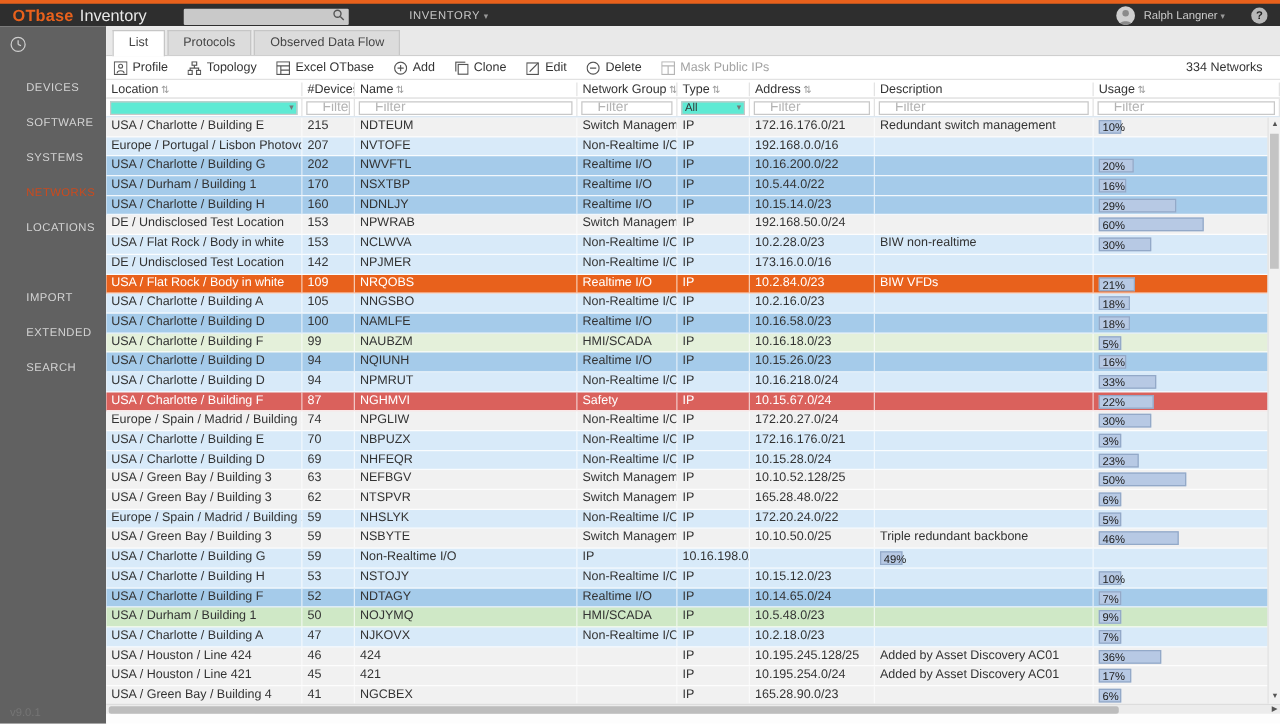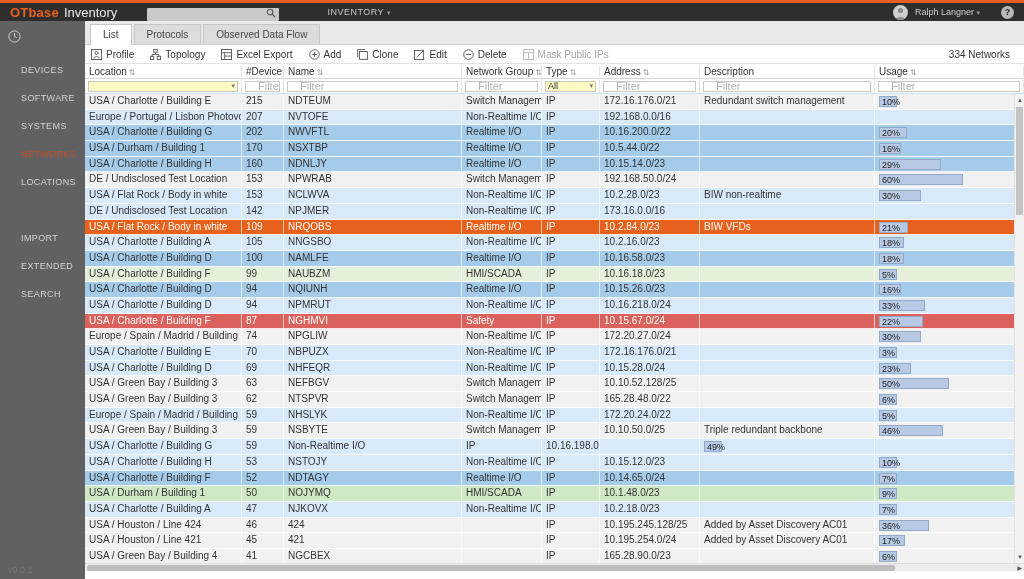--- a/index.html
+++ b/index.html
@@ -44,21 +44,21 @@
 
   
   .grid { display:grid; grid-template-columns:157px 42px 178px 80px 58px 100px 175px 1fr; }
   .thead { height:16px; align-items:center; border-top:1px solid #e2e2e2; border-bottom:1px solid #d6d6d6; background:#fff; }
   .th { font-size:10px; color:#333; padding-left:4px; white-space:nowrap; overflow:hidden; border-right:1px solid #e3e3e3; cursor:pointer; }
   .sort { color:#999; font-size:8px; margin-left:2px; }
   .tfilter { height:15px; background:#fff; border-bottom:1px solid #cfe0ee; align-items:center; }
   .fc { padding:0 3px; border-right:1px solid #e3e3e3; height:100%; display:flex; align-items:center; }
   .fc input { width:100%; height:11px; border:1px solid #c8c8c8; font-size:11px; padding-left:12px; color:#333; font-family:"Liberation Sans",sans-serif; }
   .fc input::placeholder { color:#b3b3b3; }
-  .combo { width:100%; height:11px; border:1px solid #c8c8c8; background:#fef9c3; display:flex; align-items:center; justify-content:space-between; font-size:9px; color:#333; padding:0 2px; cursor:pointer; }
+  .combo { width:100%; height:11px; border:1px solid #c8c8c8; background:#5eead4; display:flex; align-items:center; justify-content:space-between; font-size:9px; color:#333; padding:0 2px; cursor:pointer; }
   .rows { height:469px; overflow:hidden; }
   .row { height:15.7px; line-height:14.7px; cursor:pointer; border-bottom:1px solid rgba(255,255,255,.85); }
   .td { font-size:10px; color:#333; padding-left:4px; white-space:nowrap; overflow:hidden; border-right:1px solid rgba(255,255,255,.65); }
   .row-white      { background:#f1f1f1; }
   .row-lightblue  { background:#d8eaf9; }
   .row-blue       { background:#a5cbea; }
   .row-palegreen  { background:#e4f0da; }
   .row-green      { background:#cfe8c6; }
   .row-orange     { background:#e8611c; }
   .row-orange .td { color:#fff; }
@@ -158,21 +158,21 @@
           </span>
           <span>Topology</span>
         </div>
         <div class="tbtn">
           <span>
             <svg width="11" height="11" viewBox="0 0 12 12" fill="none" stroke="#555" stroke-width="1">
               <rect x="0.5" y="0.5" width="11" height="11"></rect>
               <path d="M0.5 4 H11.5 M4 4 V11.5 M4 7.7 H11.5"></path>
             </svg>
           </span>
-          <span>Excel Export</span>
+          <span>Excel OTbase</span>
         </div>
         <div class="tbtn">
           <span>
             <svg width="11" height="11" viewBox="0 0 12 12" fill="none" stroke="#555" stroke-width="1">
               <circle cx="6" cy="6" r="5.2"></circle>
               <path d="M6 3.3 V8.7 M3.3 6 H8.7"></path>
             </svg>
           </span>
           <span>Add</span>
         </div>
@@ -506,21 +506,21 @@
           <div class="td">10.14.65.0/24</div>
           <div class="td"></div>
           <div class="td"><span class="bar" style="width: 18px;">7%</span></div>
         </div>
         <div class="grid row row-green">
           <div class="td">USA / Durham / Building 1</div>
           <div class="td">50</div>
           <div class="td">NOJYMQ</div>
           <div class="td">HMI/SCADA</div>
           <div class="td">IP</div>
-          <div class="td">10.1.48.0/23</div>
+          <div class="td">10.5.48.0/23</div>
           <div class="td"></div>
           <div class="td"><span class="bar" style="width: 18px;">9%</span></div>
         </div>
         <div class="grid row row-lightblue">
           <div class="td">USA / Charlotte / Building A</div>
           <div class="td">47</div>
           <div class="td">NJKOVX</div>
           <div class="td">Non-Realtime I/O</div>
           <div class="td">IP</div>
           <div class="td">10.2.18.0/23</div>

